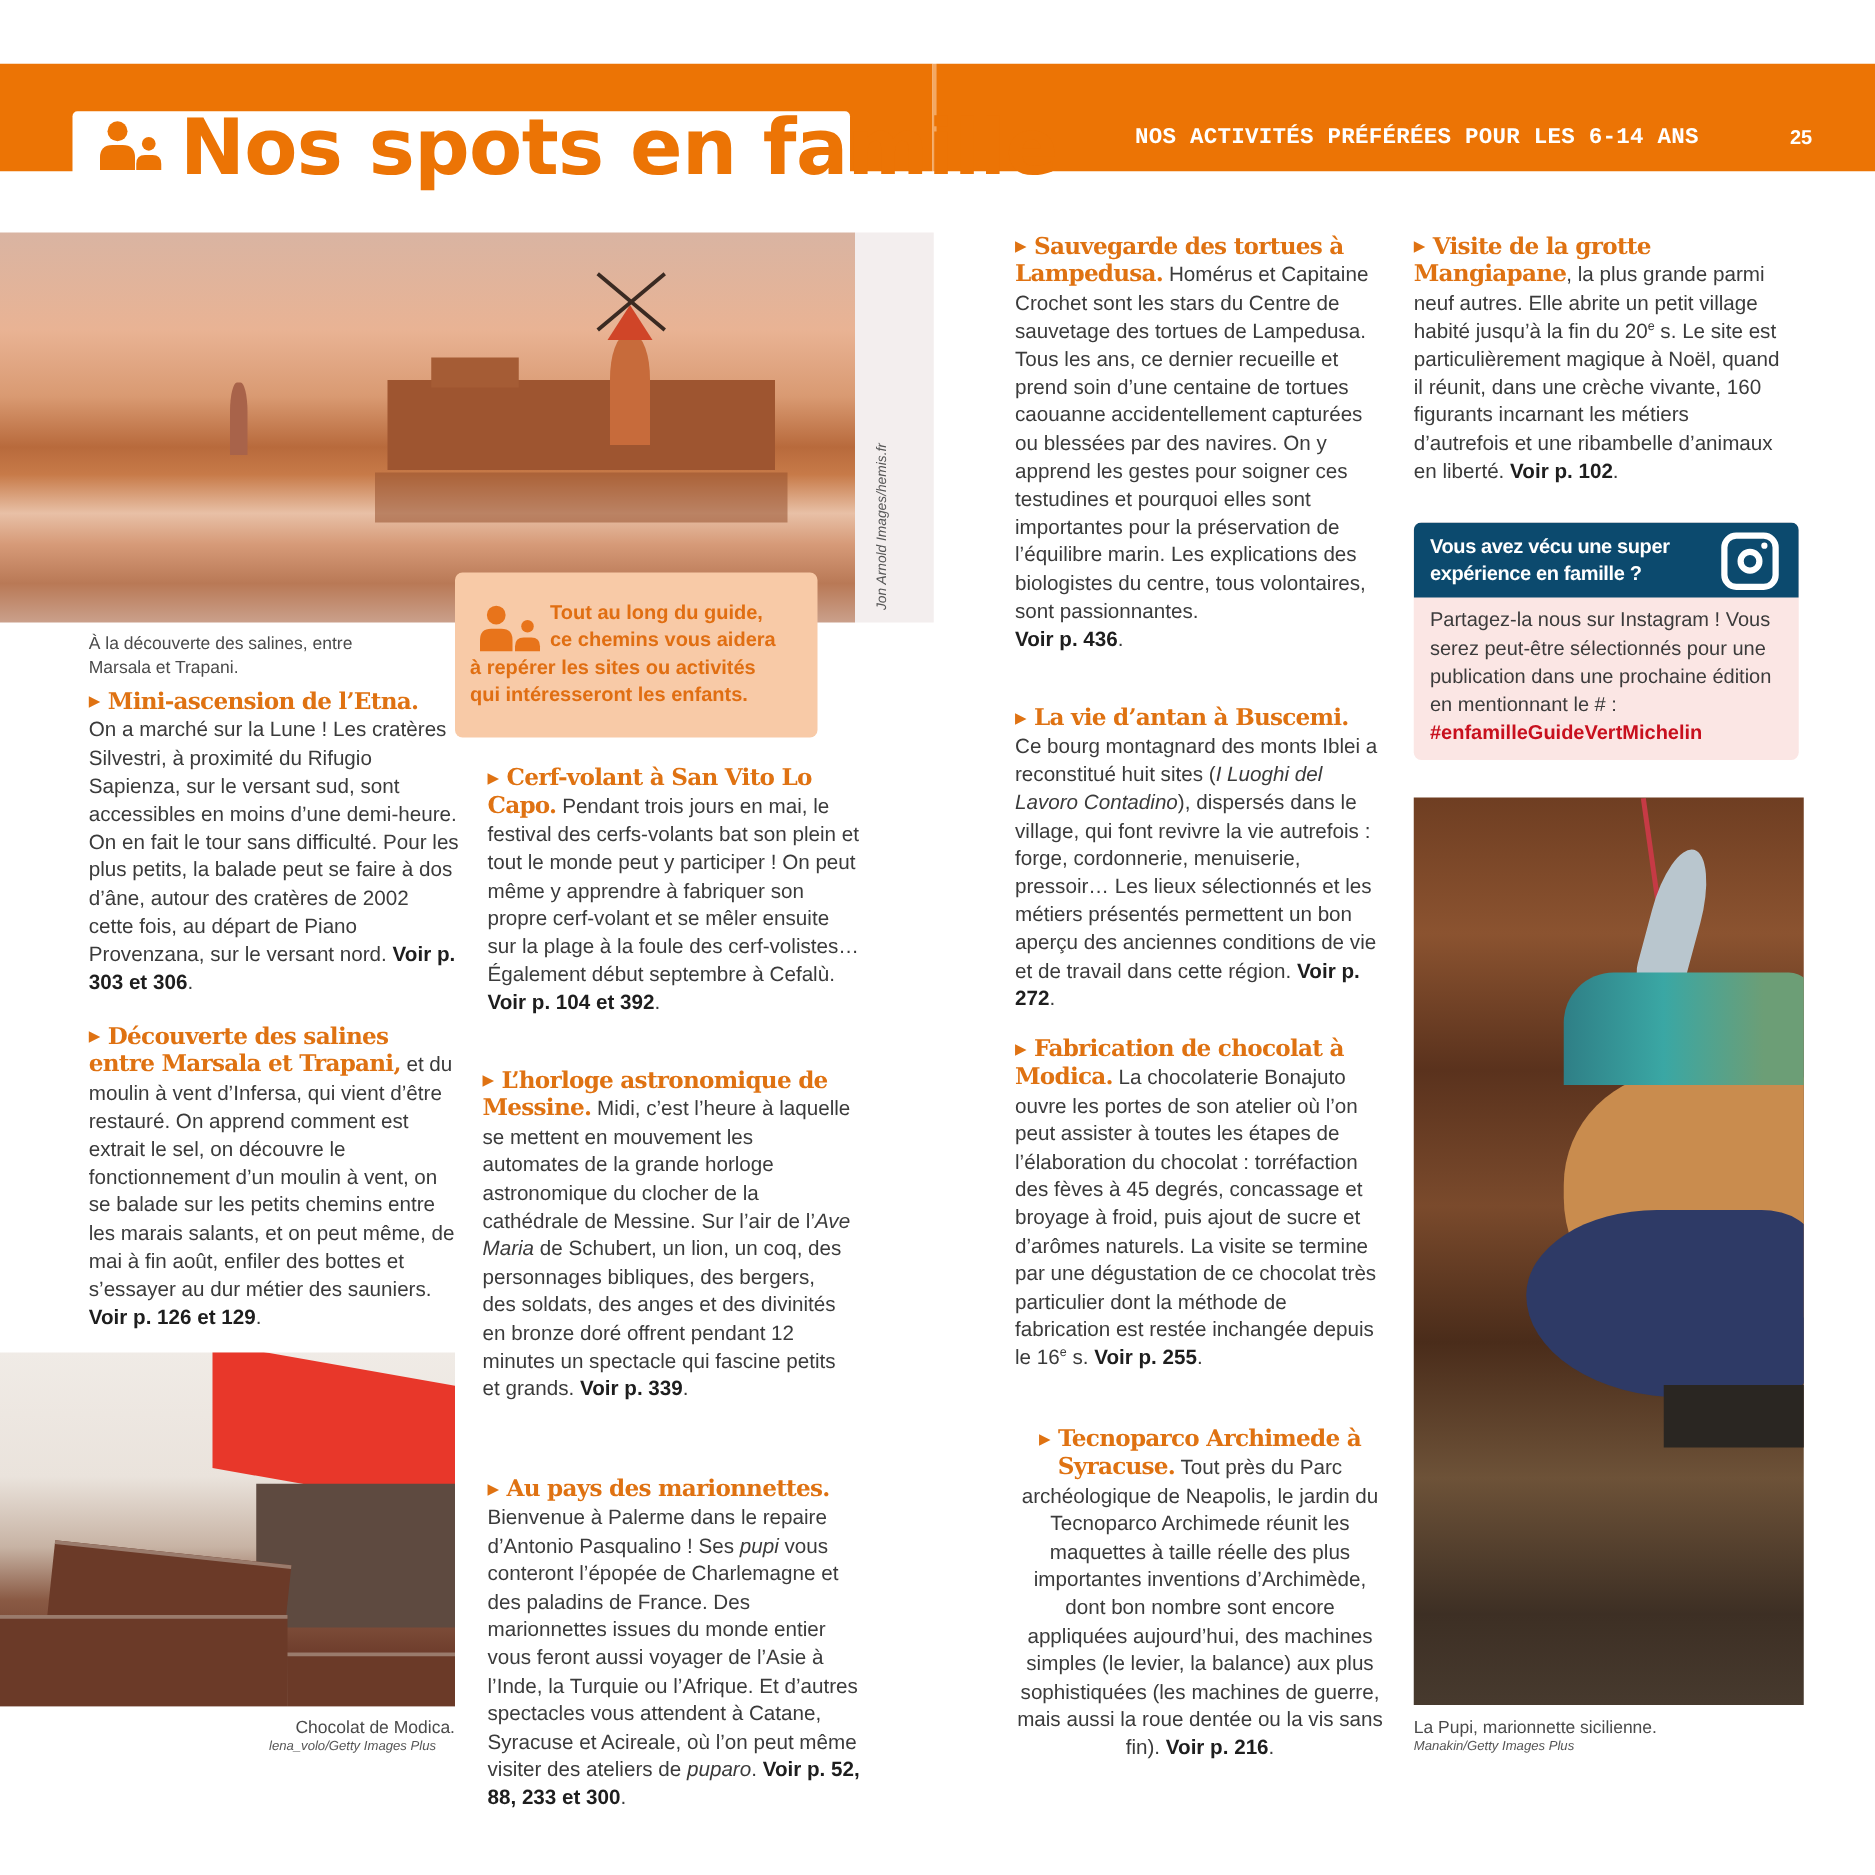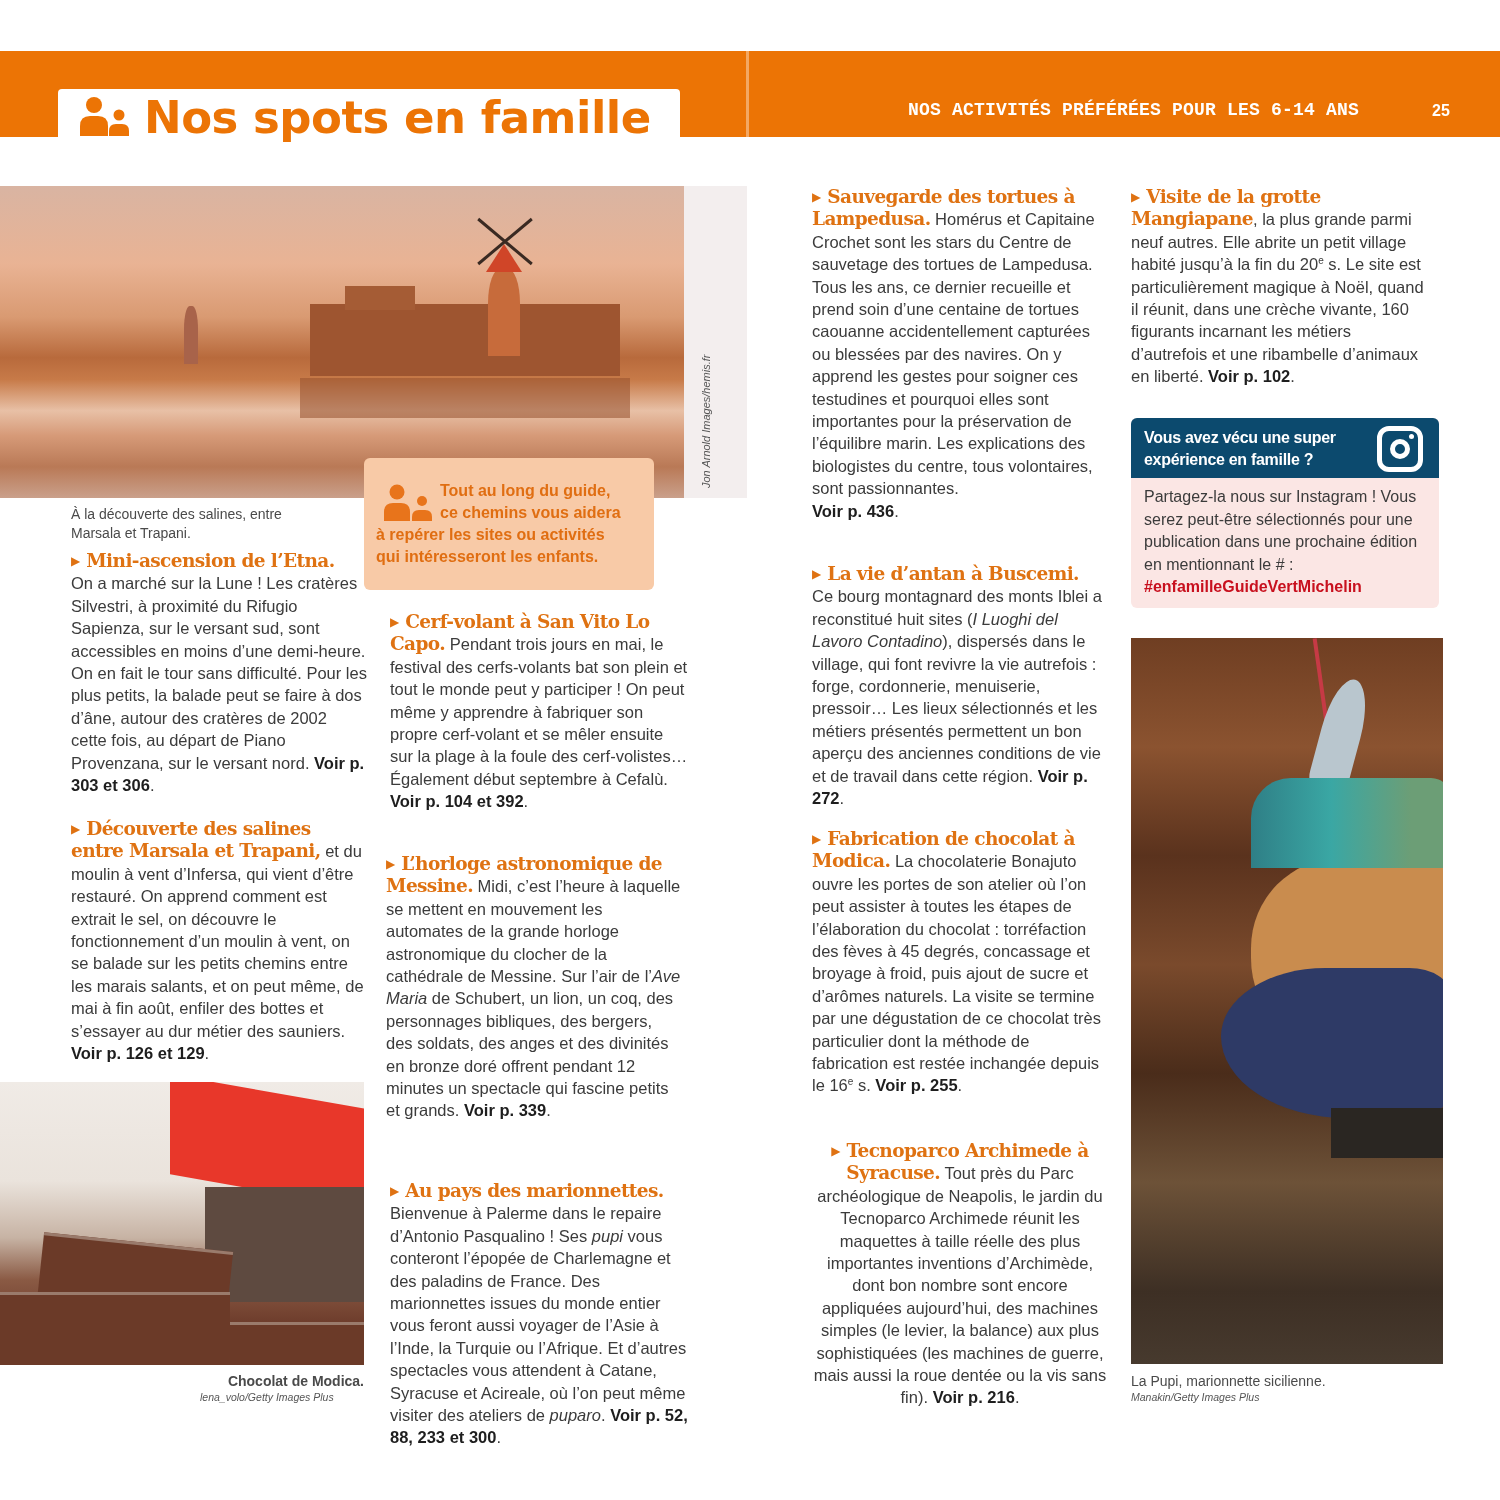--- a/index.html
+++ b/index.html
@@ -5,21 +5,21 @@
   * { box-sizing: border-box; margin: 0; padding: 0; }
   html, body { width: 1500px; height: 1500px; background: #ffffff; overflow: hidden; }
   body { position: relative; font-family: "Liberation Sans", sans-serif; color: #3a3a3a; }
 
   .banner-left { position: absolute; left: 0; top: 51px; width: 746px; height: 86px; background: #ec7405; }
   .banner-right { position: absolute; left: 749px; top: 51px; width: 751px; height: 86px; background: #ec7405; }
   .gutter { position: absolute; left: 746px; top: 51px; width: 3px; height: 86px; background: #f3a863; }
 
   .title-tab { position: absolute; left: 58px; top: 89px; width: 622px; height: 52px; background: #ffffff; border-radius: 4px 4px 0 0; }
   .title-icon { position: absolute; left: 78px; top: 96px; width: 54px; height: 42px; }
-  .page-title { position: absolute; left: 144px; top: 88px; font-family: "DejaVu Sans", sans-serif; font-weight: bold; font-size: 45px; color: #ec7405; letter-spacing: -0.5px; white-space: nowrap; line-height: 60px; }
+  .page-title { position: absolute; left: 144px; top: 88px; font-family: "DejaVu Sans", sans-serif; font-weight: bold; font-size: 62px; color: #ec7405; letter-spacing: -0.5px; white-space: nowrap; line-height: 60px; }
 
   .running-head { position: absolute; left: 908px; top: 100px; font-family: Liberation Mono, monospace; font-weight: bold; font-size: 18px; color: #ffffff; letter-spacing: 0.2px; white-space: nowrap; }
   .page-number { position: absolute; left: 1432px; top: 102px; font-weight: bold; font-size: 16px; color: #ffffff; }
 
   .photo { position: absolute; overflow: hidden; }
   .photo-salines { left: 0; top: 186px; width: 684px; height: 312px;
     background: linear-gradient(180deg, #d9b4a2 0%, #e9b394 25%, #d99a72 42%, #b86a3c 55%, #c77a48 62%, #e8c0a6 72%, #d69a78 80%, #b97956 90%, #caa08b 100%); }
   .photo-credit-strip { position: absolute; left: 684px; top: 186px; width: 63px; height: 312px; background: #f3eeee; }
   .photo-credit-vertical { position: absolute; left: 700px; top: 488px; transform: rotate(-90deg); transform-origin: left top; font-style: italic; font-size: 11px; color: #555; white-space: nowrap; }
 
@@ -126,22 +126,22 @@
   <span class="ref">Voir p. 126 et 129</span>.
 </div>
 
 <div class="photo photo-choco">
   <div class="choco-box"></div>
   <div class="choco-dark"></div>
   <div class="choco-bar" style="left:40px;top:160px;width:190px;height:70px;transform:rotate(6deg);"></div>
   <div class="choco-bar" style="left:0px;top:210px;width:230px;height:75px;"></div>
   <div class="choco-bar" style="left:230px;top:240px;width:134px;height:45px;"></div>
 </div>
-<div class="caption" style="left:222px;top:1372px;width:142px;text-align:right;font-weight:bold;">Chocolat de Modica.</div>
-<div class="credit" style="left:200px;top:1391px;width:164px;text-align:left;">lena_volo/Getty Images Plus</div>
+<div class="caption" style="left:222px;top:1372px;width:142px;text-align:right;">Chocolat de Modica.</div>
+<div class="credit" style="left:200px;top:1391px;width:164px;text-align:center;">lena_volo/Getty Images Plus</div>
 
 <div class="article" style="left:390px;top:611px;width:300px;">
   <span class="arrow">▶</span><span class="head">Cerf-volant à San Vito Lo Capo.</span>
   <span>Pendant trois jours en mai, le festival des cerfs-volants bat son plein et tout le monde peut y participer ! On peut même y apprendre à fabriquer son propre cerf-volant et se mêler ensuite sur la plage à la foule des cerf-volistes… Également début septembre à Cefalù.</span><br>
   <span class="ref">Voir p. 104 et 392</span>.
 </div>
 
 <div class="article" style="left:386px;top:853px;width:296px;">
   <span class="arrow">▶</span><span class="head">L’horloge astronomique de Messine.</span>
   <span>Midi, c’est l’heure à laquelle se mettent en mouvement les automates de la grande horloge astronomique du clocher de la cathédrale de Messine. Sur l’air de l’</span><em>Ave Maria</em><span> de Schubert, un lion, un coq, des personnages bibliques, des bergers, des soldats, des anges et des divinités en bronze doré offrent pendant 12 minutes un spectacle qui fascine petits et grands.</span>

